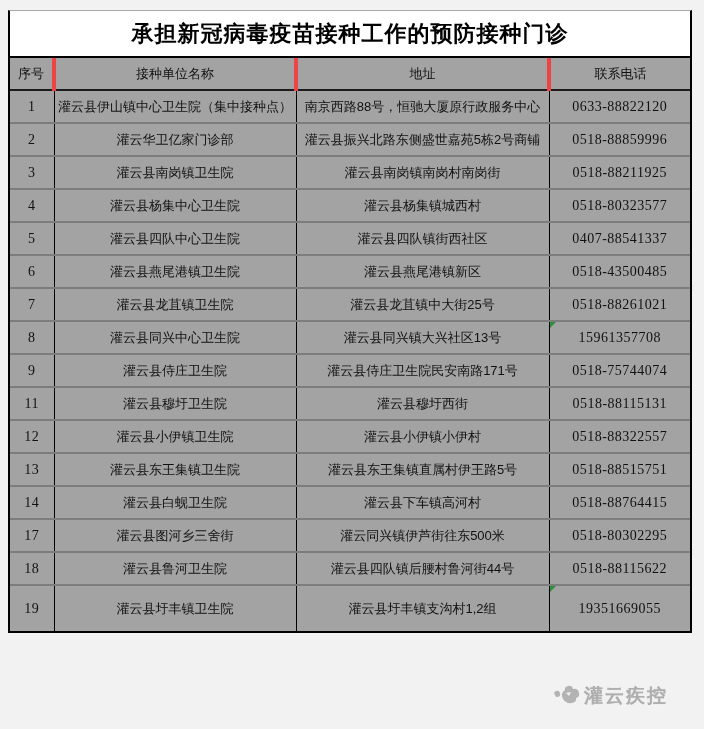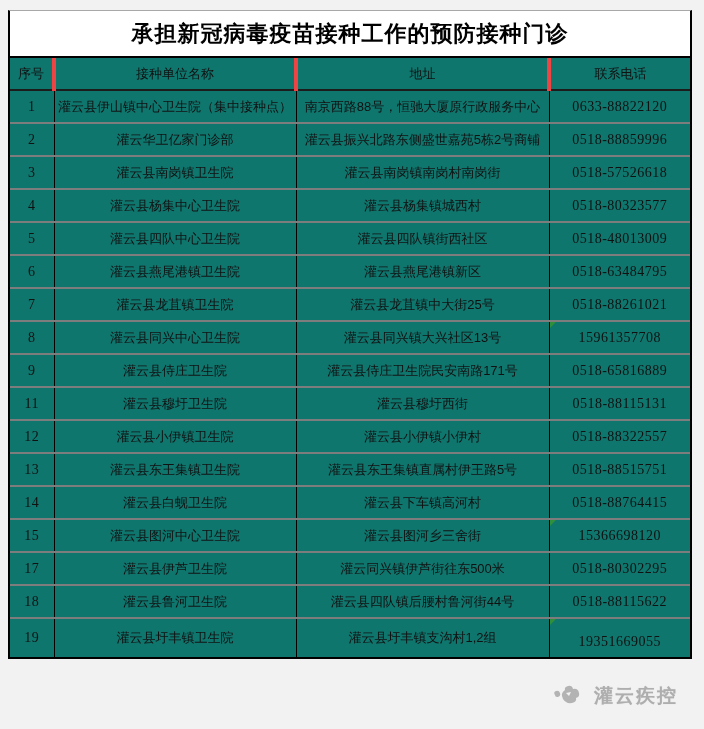--- a/index.html
+++ b/index.html
@@ -13,21 +13,21 @@
     position: relative;
     width: 704px; height: 729px;
     background: #f2f2f2;
     overflow: hidden;
   }
   .sheet {
     position: absolute;
     left: 8px; top: 10px;
     width: 684px;
     box-sizing: border-box;
-    background: #0f766e;
+    background: #a3a3a3;
     border-left: 2px solid #000;
     border-right: 2px solid #000;
     border-bottom: 2px solid #000;
     border-top: 1px solid #a8a8a8;
   }
   .title-row {
     height: 45px;
     display: flex;
     align-items: center;
     justify-content: center;
@@ -73,35 +73,35 @@
   .tbl th:first-child, .tbl td:first-child { border-left: none; margin-left: 45px; }
   .tbl tbody tr:last-child td { border-bottom: none; }
   .tbl td.num, .tbl td.phone {
     font-family: "Liberation Serif", "DejaVu Serif", serif;
     font-size: 14px;
     letter-spacing: 0.5px;
   }
   .tbl td.phone { position: relative; }
   .tbl tbody tr:last-child td.phone {
     vertical-align: bottom;
-    padding-bottom: 7px;
+    padding-bottom: 14px;
   }
   .flag {
     position: absolute;
     top: 0; left: 0;
     width: 0; height: 0;
     border-top: 6px solid #2f8f3a;
     border-right: 6px solid transparent;
   }
   .watermark {
     position: absolute;
     left: 552px; top: 683px;
     display: flex;
     align-items: center;
-    gap: 12px;
+    gap: 2px;
     opacity: 0.62;
     pointer-events: none;
     justify-content: flex-end;
   }
   .watermark .wm-text {
     font-size: 19px;
     font-weight: bold;
     color: #868686;
     letter-spacing: 2px;
     text-shadow: 0 0 1px #bdbdbd;
@@ -144,57 +144,57 @@
           <tr>
             <td class="num">2</td>
             <td>灌云华卫亿家门诊部</td>
             <td>灌云县振兴北路东侧盛世嘉苑5栋2号商铺</td>
             <td class="phone">0518-88859996</td>
           </tr>
           <tr>
             <td class="num">3</td>
             <td>灌云县南岗镇卫生院</td>
             <td>灌云县南岗镇南岗村南岗街</td>
-            <td class="phone">0518-57526618</td>
+            <td class="phone">0518-88211925</td>
           </tr>
           <tr>
             <td class="num">4</td>
             <td>灌云县杨集中心卫生院</td>
             <td>灌云县杨集镇城西村</td>
             <td class="phone">0518-80323577</td>
           </tr>
           <tr>
             <td class="num">5</td>
             <td>灌云县四队中心卫生院</td>
             <td>灌云县四队镇街西社区</td>
-            <td class="phone">0518-48013009</td>
+            <td class="phone">0407-88541337</td>
           </tr>
           <tr>
             <td class="num">6</td>
             <td>灌云县燕尾港镇卫生院</td>
             <td>灌云县燕尾港镇新区</td>
-            <td class="phone">0518-63484795</td>
+            <td class="phone">0518-43500485</td>
           </tr>
           <tr>
             <td class="num">7</td>
             <td>灌云县龙苴镇卫生院</td>
             <td>灌云县龙苴镇中大街25号</td>
             <td class="phone">0518-88261021</td>
           </tr>
           <tr>
             <td class="num">8</td>
             <td>灌云县同兴中心卫生院</td>
             <td>灌云县同兴镇大兴社区13号</td>
             <td class="phone">15961357708<span class="flag"></span></td>
           </tr>
           <tr>
             <td class="num">9</td>
             <td>灌云县侍庄卫生院</td>
             <td>灌云县侍庄卫生院民安南路171号</td>
-            <td class="phone">0518-65816889</td>
+            <td class="phone">0518-75744074</td>
           </tr>
           <tr>
             <td class="num">11</td>
             <td>灌云县穆圩卫生院</td>
             <td>灌云县穆圩西街</td>
             <td class="phone">0518-88115131</td>
           </tr>
           <tr>
             <td class="num">12</td>
             <td>灌云县小伊镇卫生院</td>
@@ -207,28 +207,22 @@
             <td>灌云县东王集镇直属村伊王路5号</td>
             <td class="phone">0518-88515751</td>
           </tr>
           <tr>
             <td class="num">14</td>
             <td>灌云县白蚬卫生院</td>
             <td>灌云县下车镇高河村</td>
             <td class="phone">0518-88764415</td>
           </tr>
           <tr>
-            <td class="num">15</td>
-            <td>灌云县图河中心卫生院</td>
+            <td class="num">17</td>
             <td>灌云县图河乡三舍街</td>
-            <td class="phone">15366698120<span class="flag"></span></td>
-          </tr>
-          <tr>
-            <td class="num">17</td>
-            <td>灌云县伊芦卫生院</td>
             <td>灌云同兴镇伊芦街往东500米</td>
             <td class="phone">0518-80302295</td>
           </tr>
           <tr>
             <td class="num">18</td>
             <td>灌云县鲁河卫生院</td>
             <td>灌云县四队镇后腰村鲁河街44号</td>
             <td class="phone">0518-88115622</td>
           </tr>
           <tr>

